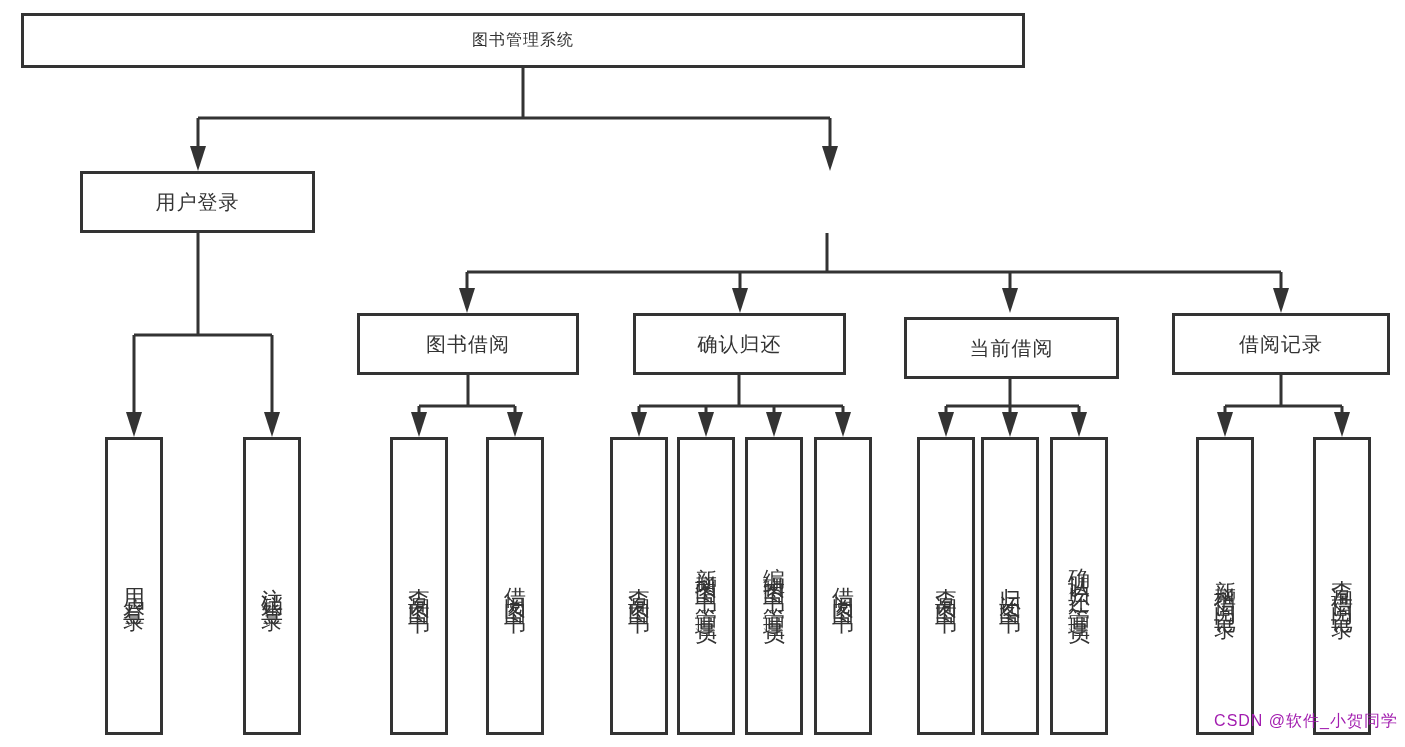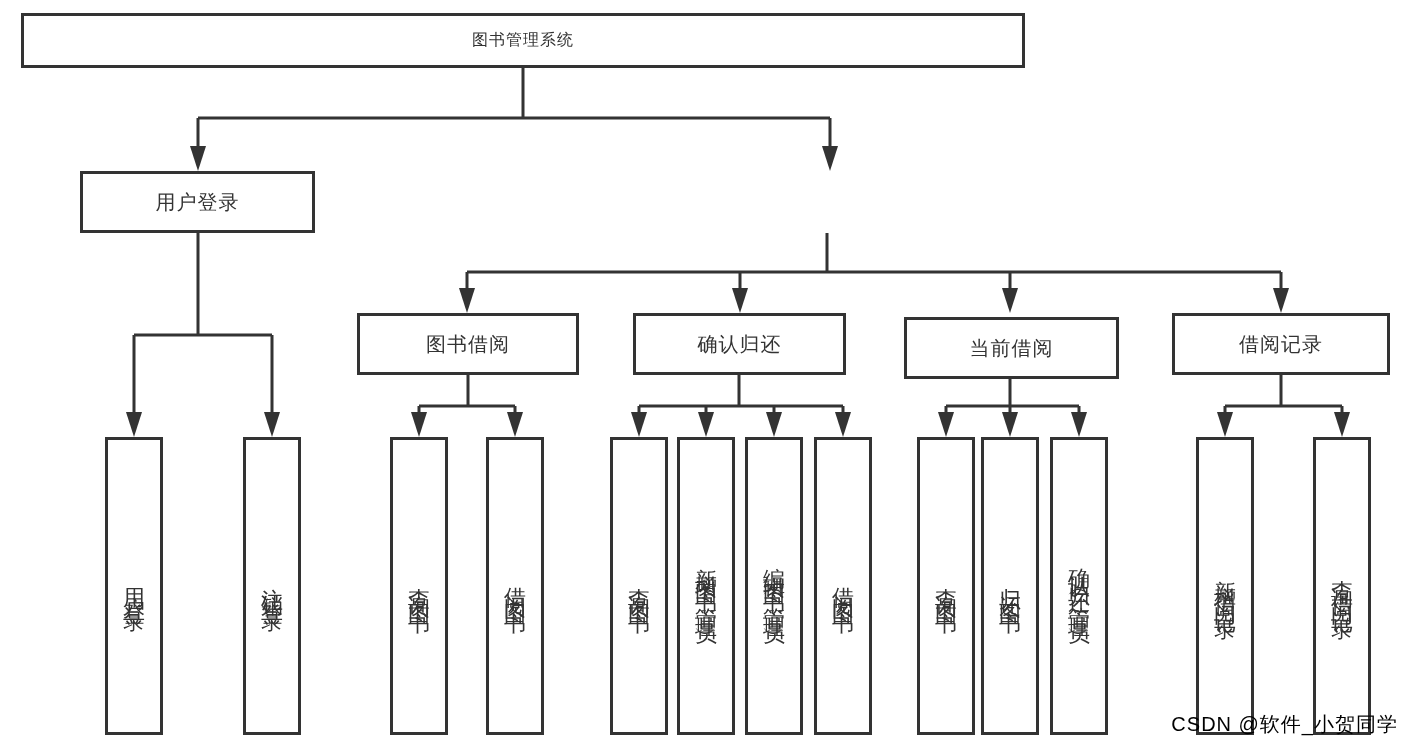--- a/index.html
+++ b/index.html
@@ -29,22 +29,22 @@
     text-orientation:mixed;
     font-size:22px;
     letter-spacing:8px;
     line-height:1;
     max-height:290px;
   }
   .watermark{
     position:absolute;
     right:7px;
     top:711px;
-    font-size:20px;
-    color:#000000;
+    font-size:16px;
+    color:#a21caf;
     letter-spacing:1px;
     white-space:nowrap;
     z-index:5;
   }
 </style>
 </head>
 <body>
 
 <div id="canvas">
 

